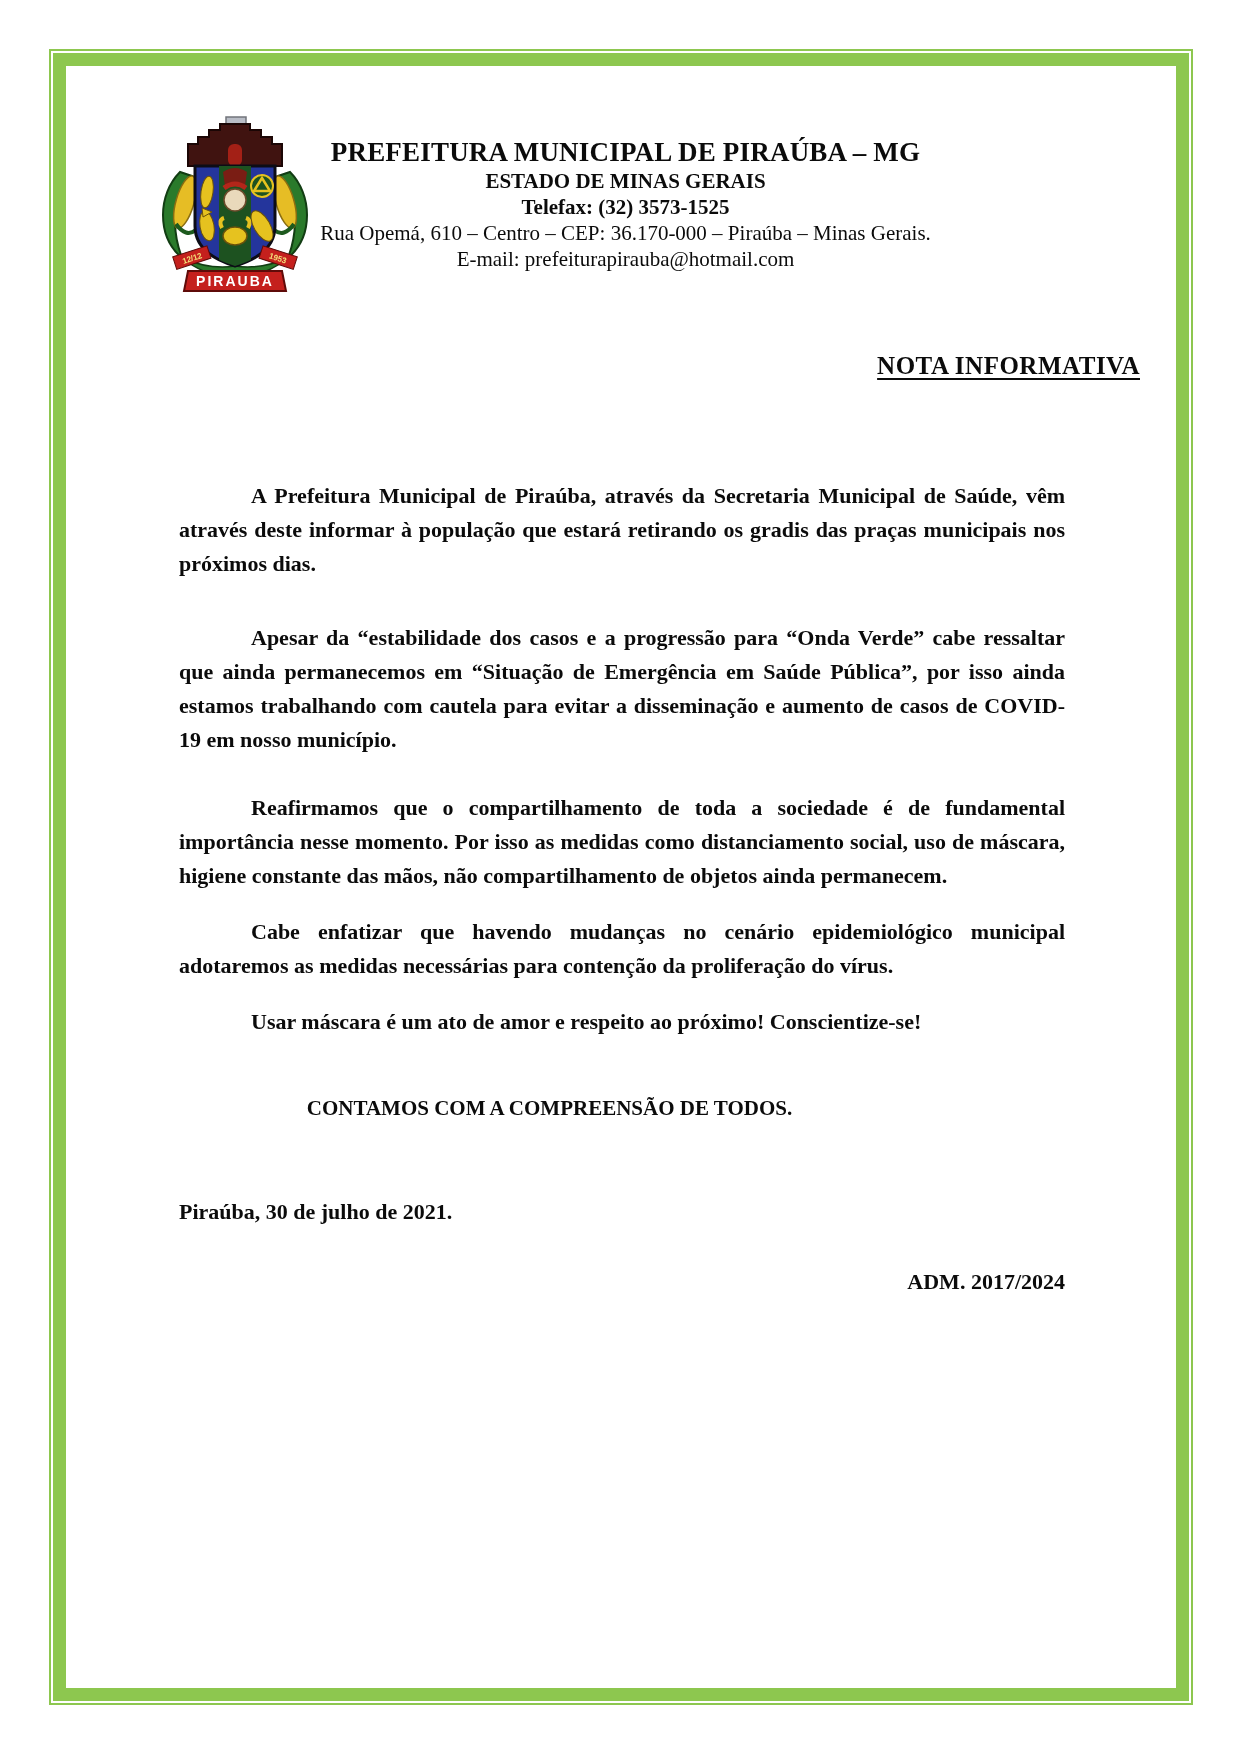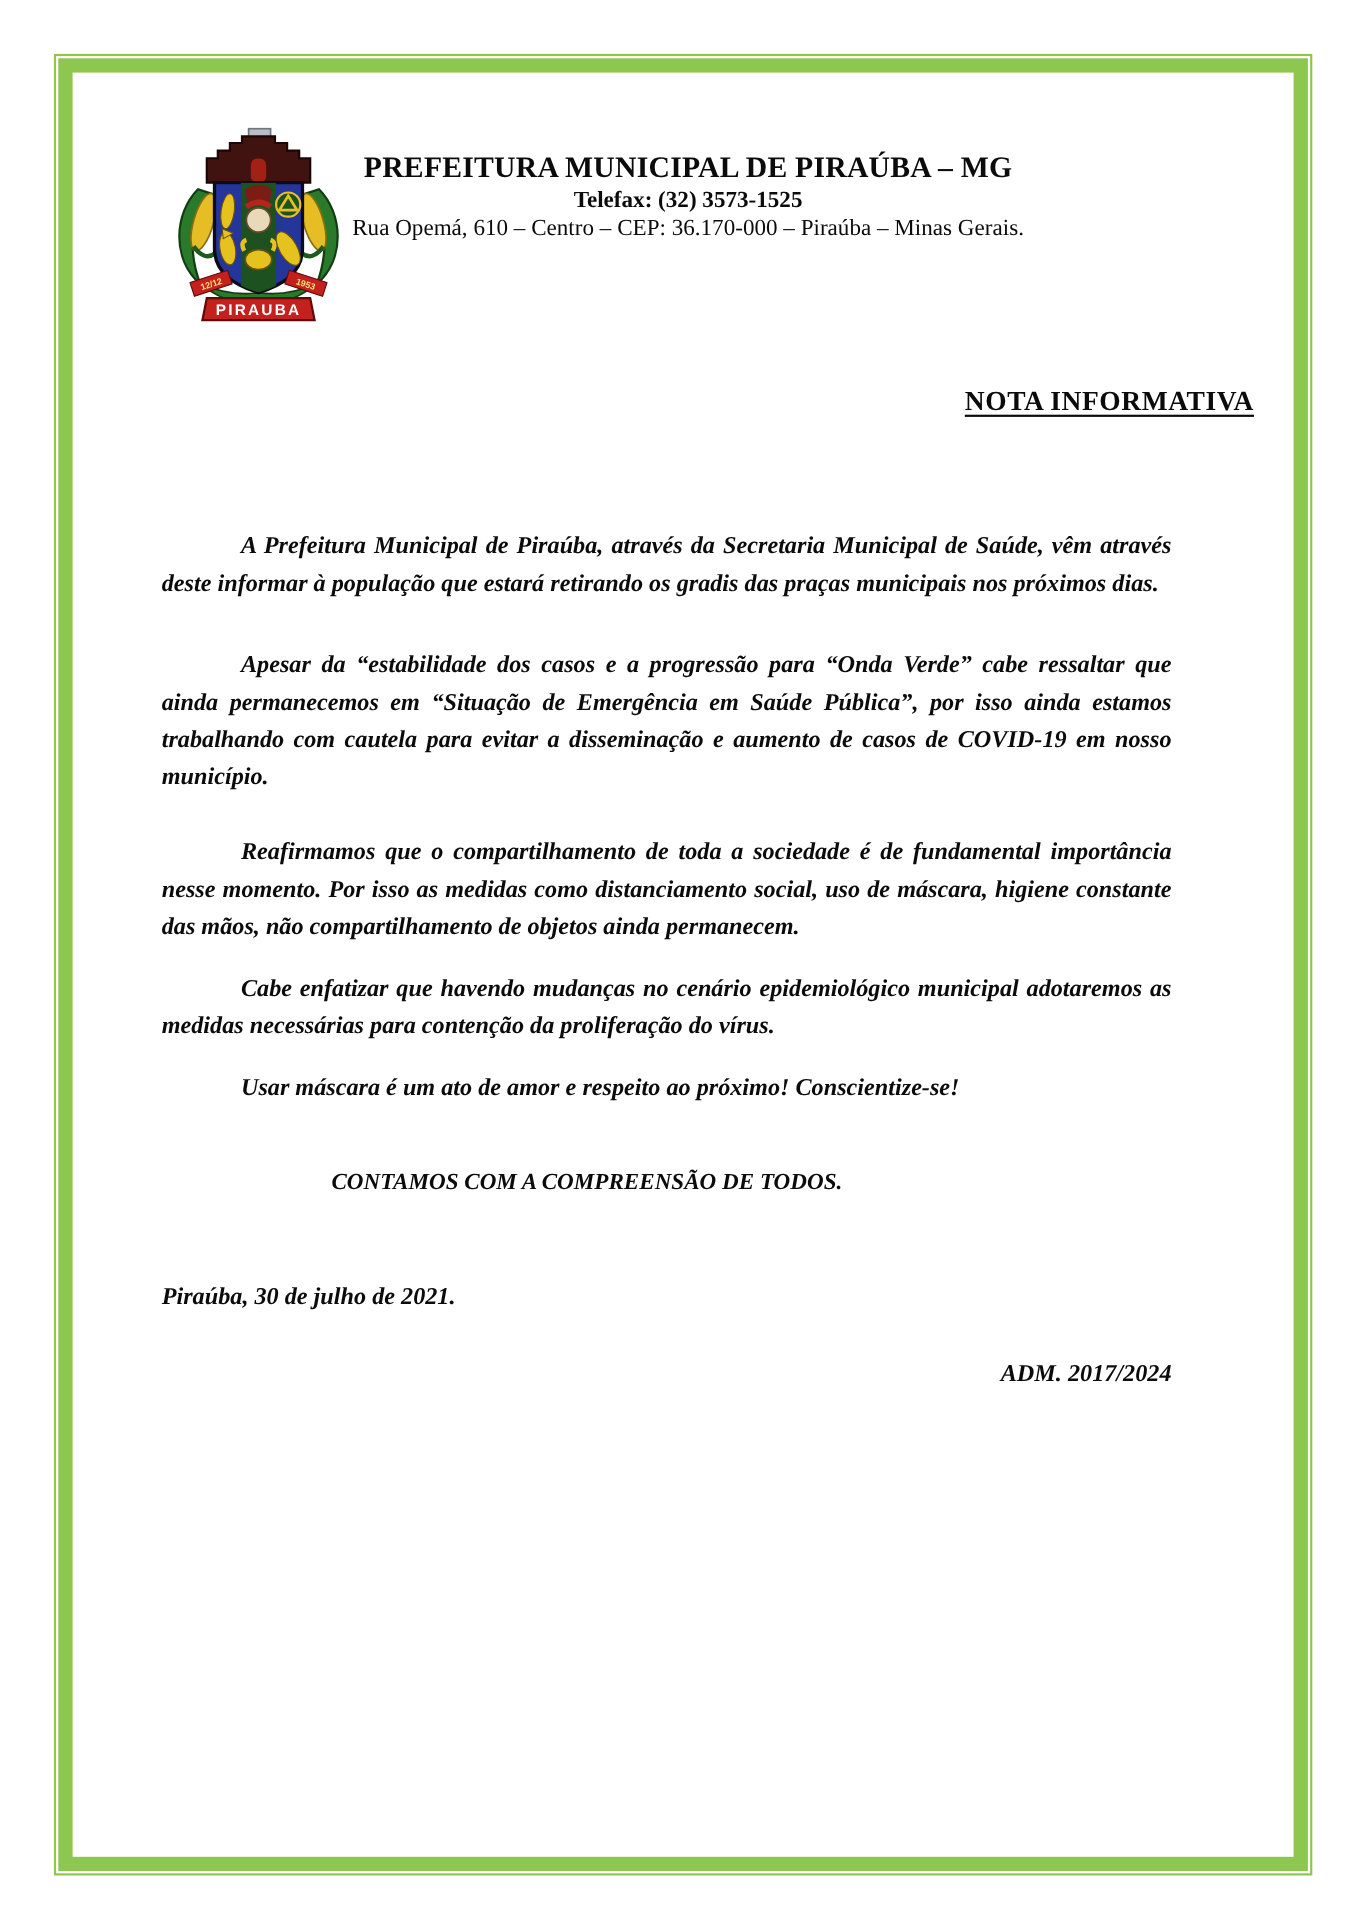--- a/index.html
+++ b/index.html
@@ -60,22 +60,21 @@
   }
   .doc-title .t{
     position:relative;left:-36px;
     text-decoration:underline;
     text-decoration-thickness:2px;
     text-underline-offset:4px;
   }
   
   .doc-body{
     margin-top:99px;
-    padding:0 111px 0 81px;
-    font-style:italic;
+    padding:0 111px 0 113px;
   }
   .doc-body p{
     margin:0 0 22px 0;
     font-size:22px;
     line-height:34px;
     font-weight:bold;
     text-align:justify;
     text-indent:72px;
   }
   p.p1{margin-bottom:40px;}
@@ -166,22 +165,24 @@
           </g>
 
           <g>
             <path d="M38,157 L132,157 L136,177 L34,177 Z" fill="#c4201d" stroke="#5f0b09" stroke-width="2"></path>
             <text x="85" y="172" text-anchor="middle" font-size="14" font-weight="bold" fill="#ffffff" letter-spacing="2" font-family="Liberation Sans, sans-serif">PIRAUBA</text>
           </g>
         </svg>
 
         <div class="head-lines">
           <div class="head-org">PREFEITURA MUNICIPAL DE PIRAÚBA – MG</div>
+          <div class="head-bold">ESTADO DE MINAS GERAIS</div>
           <div class="head-bold">Telefax: (32) 3573-1525</div>
           <div class="head-reg">Rua Opemá, 610 – Centro – CEP: 36.170-000 – Piraúba – Minas Gerais.</div>
+          <div class="head-reg">E-mail: prefeiturapirauba@hotmail.com</div>
         </div>
       </header>
 
       <h1 class="doc-title"><span class="t">NOTA INFORMATIVA</span></h1>
 
       <section class="doc-body">
         <p class="p1">A Prefeitura Municipal de Piraúba, através da Secretaria Municipal de Saúde, vêm através deste informar à população que estará retirando os gradis das praças municipais nos próximos dias.</p>
         <p class="p2">Apesar da “estabilidade dos casos e a progressão para “Onda Verde” cabe ressaltar que ainda permanecemos em “Situação de Emergência em Saúde Pública”, por isso ainda estamos trabalhando com cautela para evitar a disseminação e aumento de casos de COVID-19 em nosso município.</p>
         <p>Reafirmamos que o compartilhamento de toda a sociedade é de fundamental importância nesse momento. Por isso as medidas como distanciamento social, uso de máscara, higiene constante das mãos, não compartilhamento de objetos ainda permanecem.</p>
         <p>Cabe enfatizar que havendo mudanças no cenário epidemiológico municipal adotaremos as medidas necessárias para contenção da proliferação do vírus.</p>

